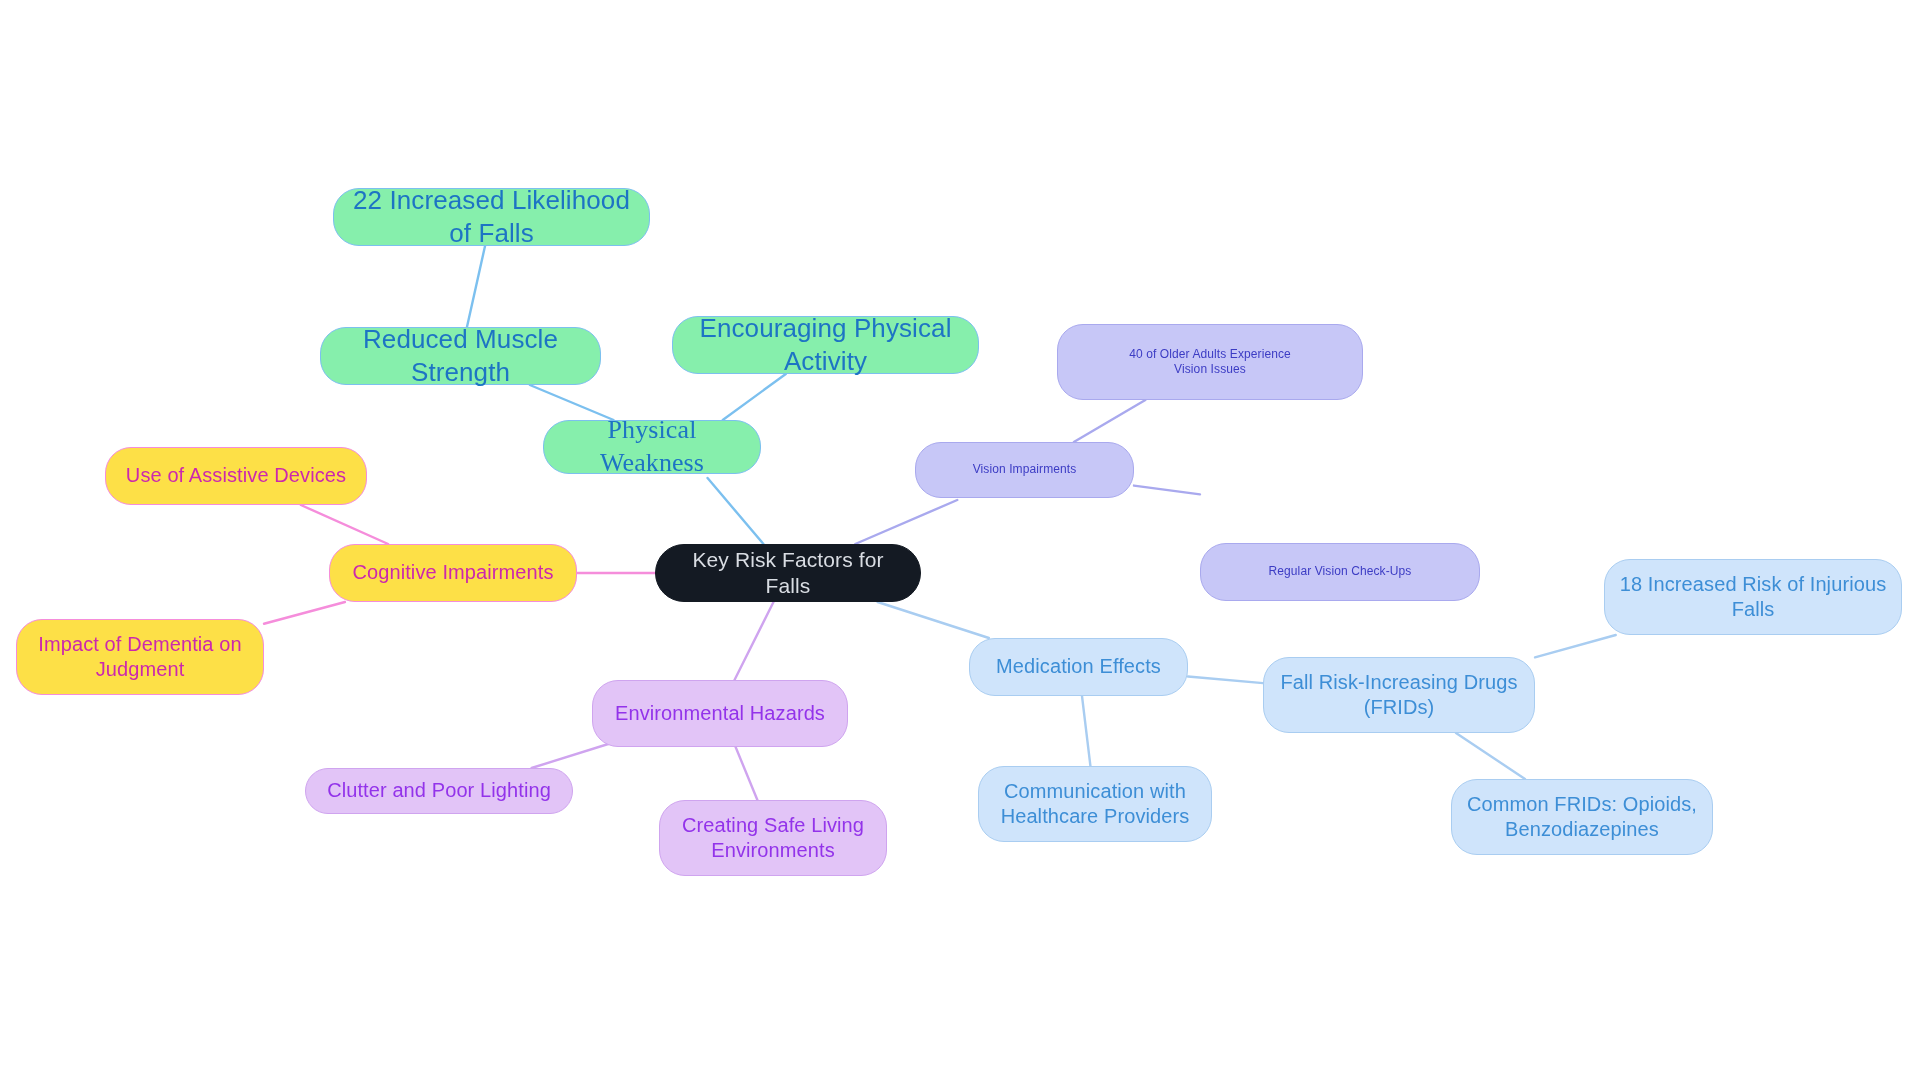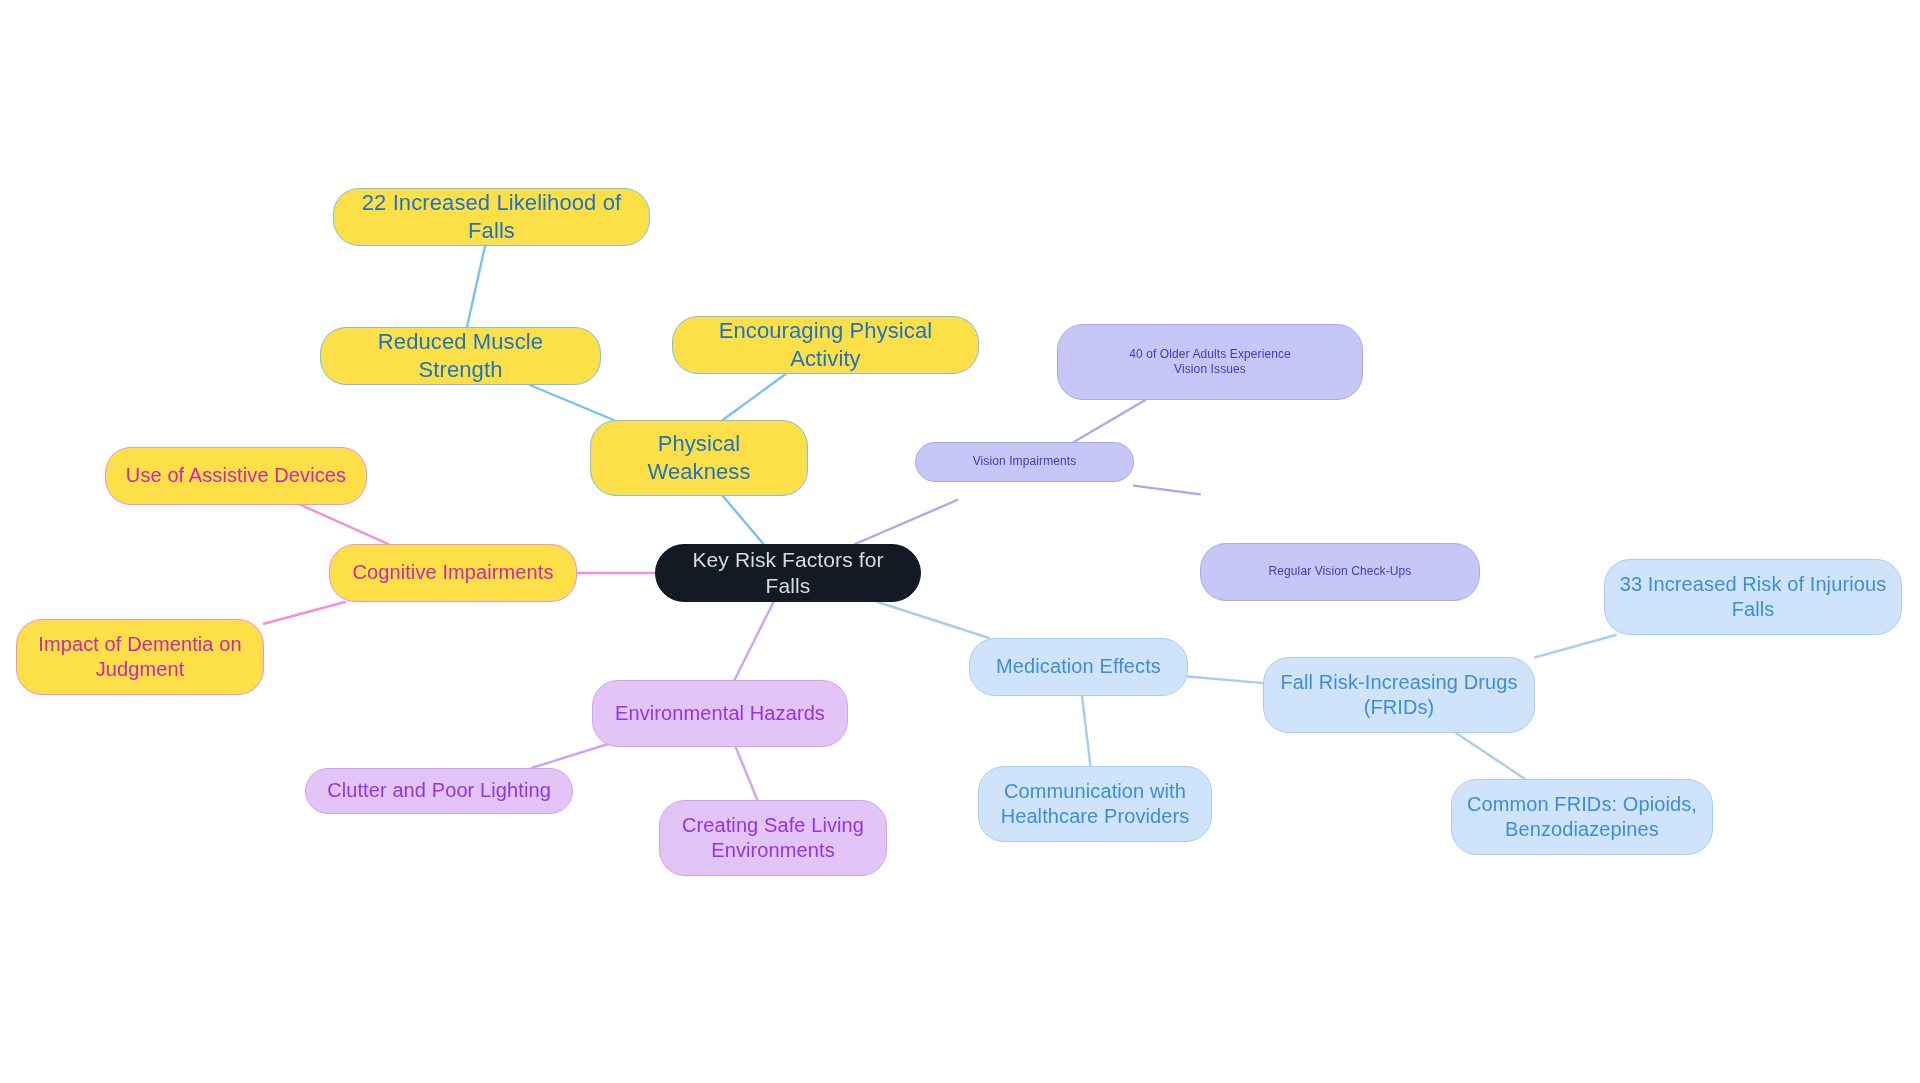--- a/index.html
+++ b/index.html
@@ -41,24 +41,24 @@
     letter-spacing: 0.1px;
   }
   .node.root {
     background: #141a23;
     border-color: #141a23;
     color: #d9dde3;
     font-size: 21px;
     border-radius: 30px;
   }
   .node.blue {
-    background: #fde047;
+    background: #86efac;
     border-color: #7cc0ef;
     color: #1d74c4;
-    font-size: 22px;
+    font-size: 26px;
   }
   .node.blue-pale {
     background: #cfe4fb;
     border-color: #a9cdf1;
     color: #3d8ed6;
     font-size: 20px;
   }
   .node.purple {
     background: #c7c7f7;
     border-color: #a9a9ee;
@@ -97,34 +97,34 @@
       <line x1="1456" y1="733" x2="1525" y2="779" stroke="#a9cdf1" stroke-width="2.4" stroke-linecap="round"></line>
       <line x1="773.5" y1="602" x2="734.5" y2="680" stroke="#cfa4ef" stroke-width="2.4" stroke-linecap="round"></line>
       <line x1="627.3977272727273" y1="738" x2="531.6022727272727" y2="768" stroke="#cfa4ef" stroke-width="2.4" stroke-linecap="round"></line>
       <line x1="731.9147286821706" y1="738" x2="757.3875968992248" y2="800" stroke="#cfa4ef" stroke-width="2.4" stroke-linecap="round"></line>
       <line x1="655" y1="573" x2="577" y2="573" stroke="#f58ddb" stroke-width="2.4" stroke-linecap="round"></line>
       <line x1="388.12371134020617" y1="544" x2="300.87628865979383" y2="505" stroke="#f58ddb" stroke-width="2.4" stroke-linecap="round"></line>
       <line x1="344.9404761904762" y1="602" x2="264" y2="623.7220447284345" stroke="#f58ddb" stroke-width="2.4" stroke-linecap="round"></line>
     </svg>
   <div id="node-layer">
       <div class="node root" style="left: 655px; top: 544px; width: 266px; height: 58px;"><span>Key Risk Factors for Falls</span></div>
-      <div class="node blue" style="left: 590px; top: 420px; width: 218px; height: 76px;"><span>Physical Weakness</span></div>
+      <div class="node blue" style="left: 543px; top: 420px; width: 218px; height: 54px; font-family: Liberation Serif, serif;"><span>Physical Weakness</span></div>
       <div class="node blue" style="left: 320px; top: 327px; width: 281px; height: 58px;"><span>Reduced Muscle Strength</span></div>
       <div class="node blue" style="left: 672px; top: 316px; width: 307px; height: 58px;"><span>Encouraging Physical Activity</span></div>
       <div class="node blue" style="left: 333px; top: 188px; width: 317px; height: 58px;"><span>22 Increased Likelihood of Falls</span></div>
-      <div class="node purple" style="left: 915px; top: 442px; width: 219px; height: 40px;"><span>Vision Impairments</span></div>
+      <div class="node purple" style="left: 915px; top: 442px; width: 219px; height: 56px;"><span>Vision Impairments</span></div>
       <div class="node purple" style="left: 1057px; top: 324px; width: 306px; height: 76px;"><span>40 of Older Adults Experience
 Vision Issues</span></div>
       <div class="node purple" style="left: 1200px; top: 499px; width: 280px; height: 58px; margin-top: 44px;"><span>Regular Vision Check-Ups</span></div>
       <div class="node blue-pale" style="left: 969px; top: 638px; width: 219px; height: 58px;"><span>Medication Effects</span></div>
       <div class="node blue-pale" style="left: 1263px; top: 657px; width: 272px; height: 76px;"><span>Fall Risk-Increasing Drugs
 (FRIDs)</span></div>
       <div class="node blue-pale" style="left: 978px; top: 766px; width: 234px; height: 76px;"><span>Communication with
 Healthcare Providers</span></div>
-      <div class="node blue-pale" style="left: 1604px; top: 559px; width: 298px; height: 76px;"><span>33 Increased Risk of Injurious
+      <div class="node blue-pale" style="left: 1604px; top: 559px; width: 298px; height: 76px;"><span>18 Increased Risk of Injurious
 Falls</span></div>
       <div class="node blue-pale" style="left: 1451px; top: 779px; width: 262px; height: 76px;"><span>Common FRIDs: Opioids,
 Benzodiazepines</span></div>
       <div class="node violet" style="left: 592px; top: 680px; width: 256px; height: 67px;"><span>Environmental Hazards</span></div>
       <div class="node violet" style="left: 305px; top: 768px; width: 268px; height: 46px;"><span>Clutter and Poor Lighting</span></div>
       <div class="node violet" style="left: 659px; top: 800px; width: 228px; height: 76px;"><span>Creating Safe Living
 Environments</span></div>
       <div class="node pink" style="left: 329px; top: 544px; width: 248px; height: 58px;"><span>Cognitive Impairments</span></div>
       <div class="node pink" style="left: 105px; top: 447px; width: 262px; height: 58px;"><span>Use of Assistive Devices</span></div>
       <div class="node pink" style="left: 16px; top: 619px; width: 248px; height: 76px;"><span>Impact of Dementia on

